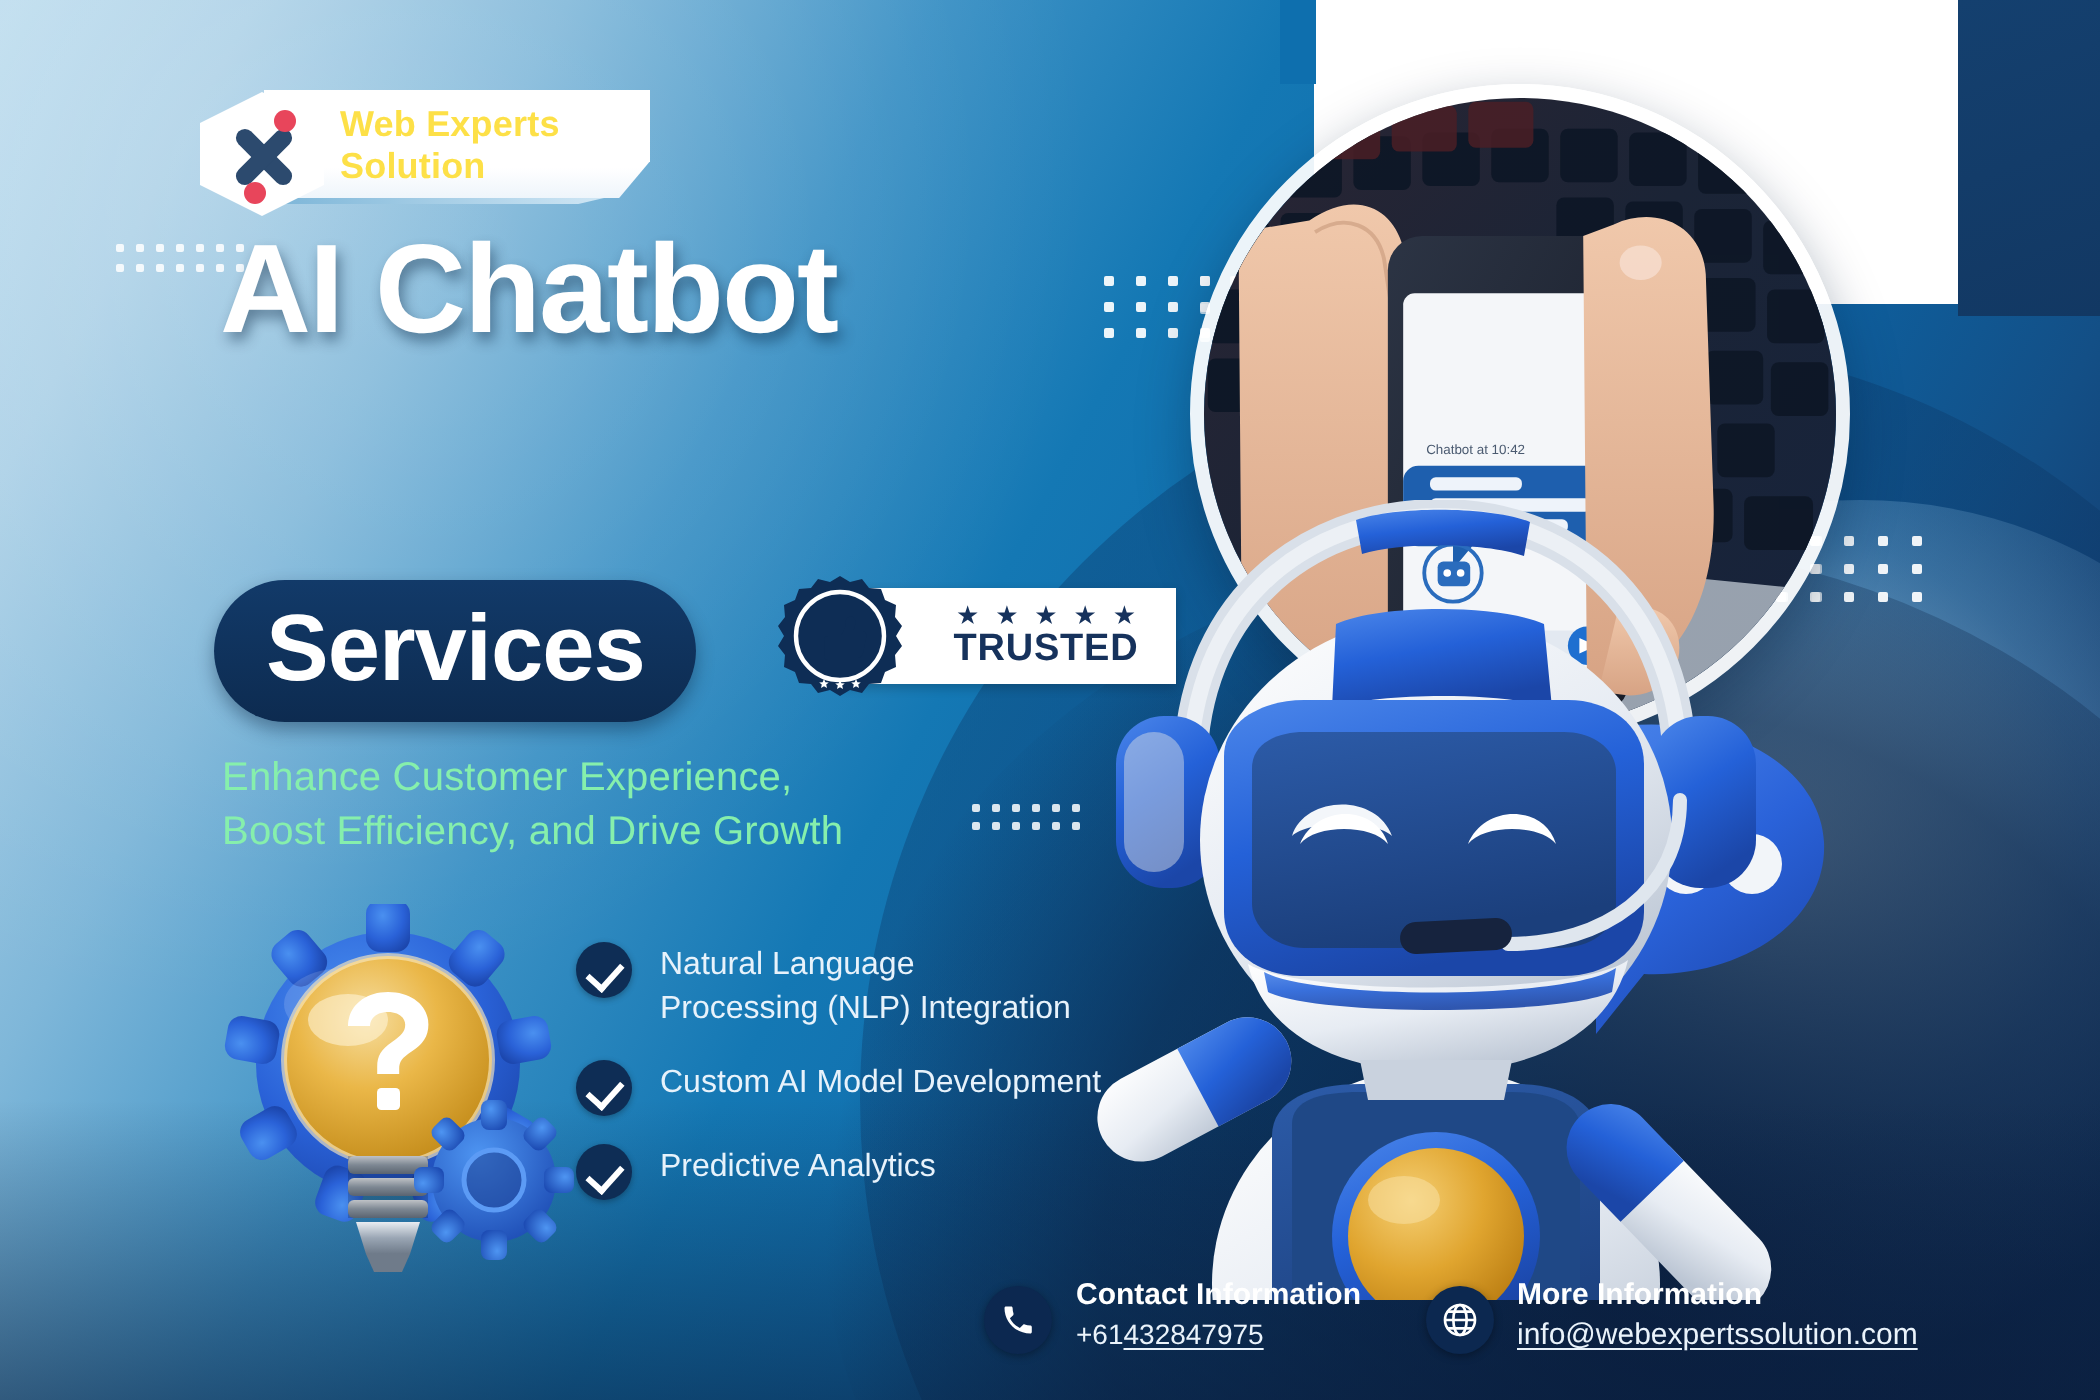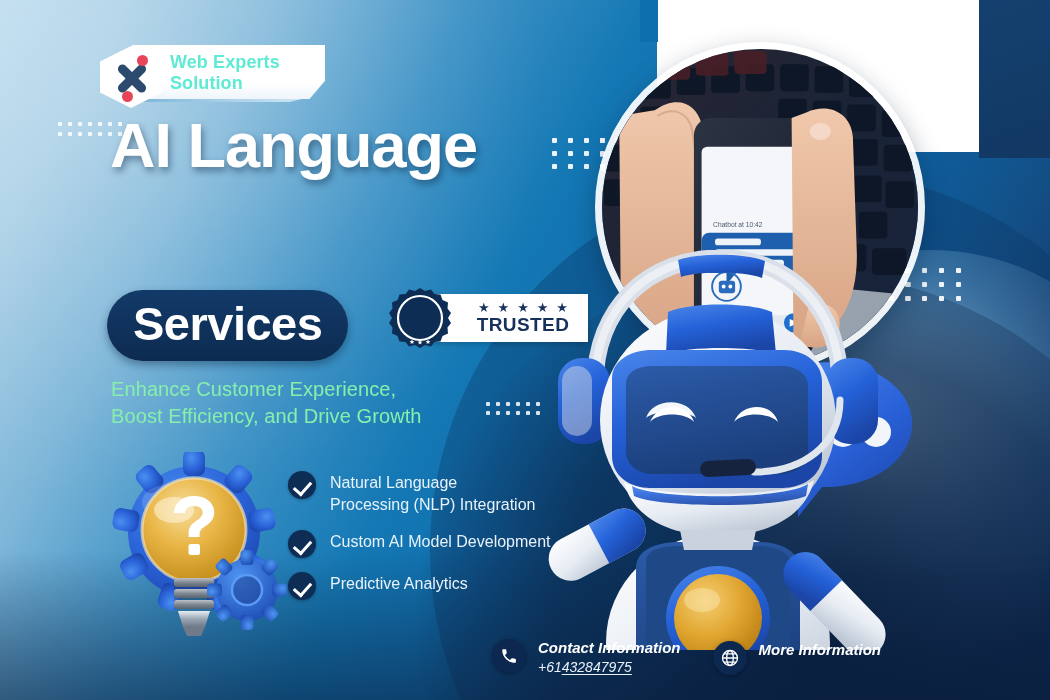--- a/index.html
+++ b/index.html
@@ -100,21 +100,21 @@
     position:absolute; left:14px; top:28px; width:36px; height:9px;
     background:#2c4a6e; border-radius:5px; transform-origin:50% 50%;
   }
   .logo-x b:nth-child(1){ transform:rotate(45deg); }
   .logo-x b:nth-child(2){ transform:rotate(-45deg); }
   .logo-dot{ position:absolute; width:11px; height:11px; border-radius:50%; background:#e8455b; }
   .logo-dot.d1{ left:37px; top:9px; }
   .logo-dot.d2{ left:22px; top:45px; }
   .logo-text{
     position:absolute; left:70px; top:7px;
-    color:#5eead4; font-weight:bold; font-size:18px; line-height:21px;
+    color:#fde047; font-weight:bold; font-size:18px; line-height:21px;
     letter-spacing:.1px;
   }
 
   
   .headline{
     position:absolute; left:110px; top:112px; width:470px;
     color:#ffffff; font-weight:bold; font-size:63px; line-height:66px;
     letter-spacing:-1px;
     text-shadow:2px 4px 7px rgba(4,30,60,.45);
   }
@@ -183,21 +183,21 @@
     border:7px solid rgba(255,255,255,.92);
     box-shadow:0 10px 26px rgba(6,28,56,.35);
   }
   .photo-inner{ position:absolute; inset:0; }
 
   
   .robot{ position:absolute; left:540px; top:250px; width:400px; height:400px; }
 
   
   .footer{ position:absolute; left:492px; bottom:18px; height:48px; display:flex; align-items:center; }
-  .fgroup{ display:flex; align-items:flex-start;font-style:italic; }
+  .fgroup{ display:flex; align-items:flex-end; }
   .fgroup.second{ margin-left:32px; }
   .ficon{
     width:34px; height:34px; border-radius:50%;
     background:#0c2850; display:flex; align-items:center; justify-content:center;
     margin-right:12px; flex:0 0 auto;
     box-shadow:0 1px 4px rgba(0,0,0,.35);
   }
   .ftext{ line-height:1.15; }
   .ftitle{ color:#ffffff; font-weight:bold; font-size:15px; display:block; }
   .fval{ color:#eaf3fb; font-size:14px; display:inline-block; margin-top:3px; }
@@ -404,21 +404,21 @@
       <div class="logo-dot d1"></div>
       <div class="logo-dot d2"></div>
     </div>
     <div class="logo-text">
       <span>Web Experts</span><br>
       <span>Solution</span>
     </div>
   </div>
 
   <div class="headline">
-    <span class="l1">AI Language</span>
+    <span class="l1">AI Chatbot</span>
   </div>
 
   <div class="services-pill">Services</div>
 
   <div class="trusted">
     <div class="trusted-plate"></div>
     <div class="trusted-stars">
       <span>★</span>
       <span>★</span>
       <span>★</span>
@@ -652,17 +652,18 @@
     <div class="fgroup second">
       <span class="ficon">
         <svg width="20" height="20" viewBox="0 0 24 24" fill="none" stroke="#ffffff" stroke-width="1.6">
           <circle cx="12" cy="12" r="9"></circle>
           <ellipse cx="12" cy="12" rx="4" ry="9"></ellipse>
           <path d="M3 12h18M4.5 7h15M4.5 17h15"></path>
         </svg>
       </span>
       <span class="ftext">
         <span class="ftitle">More Information</span>
+        <a class="fval link" href="#" style="color:#eaf3fb;">info@webexpertssolution.com</a>
       </span>
     </div>
   </div>
 
 </div>
 
 </body></html>

